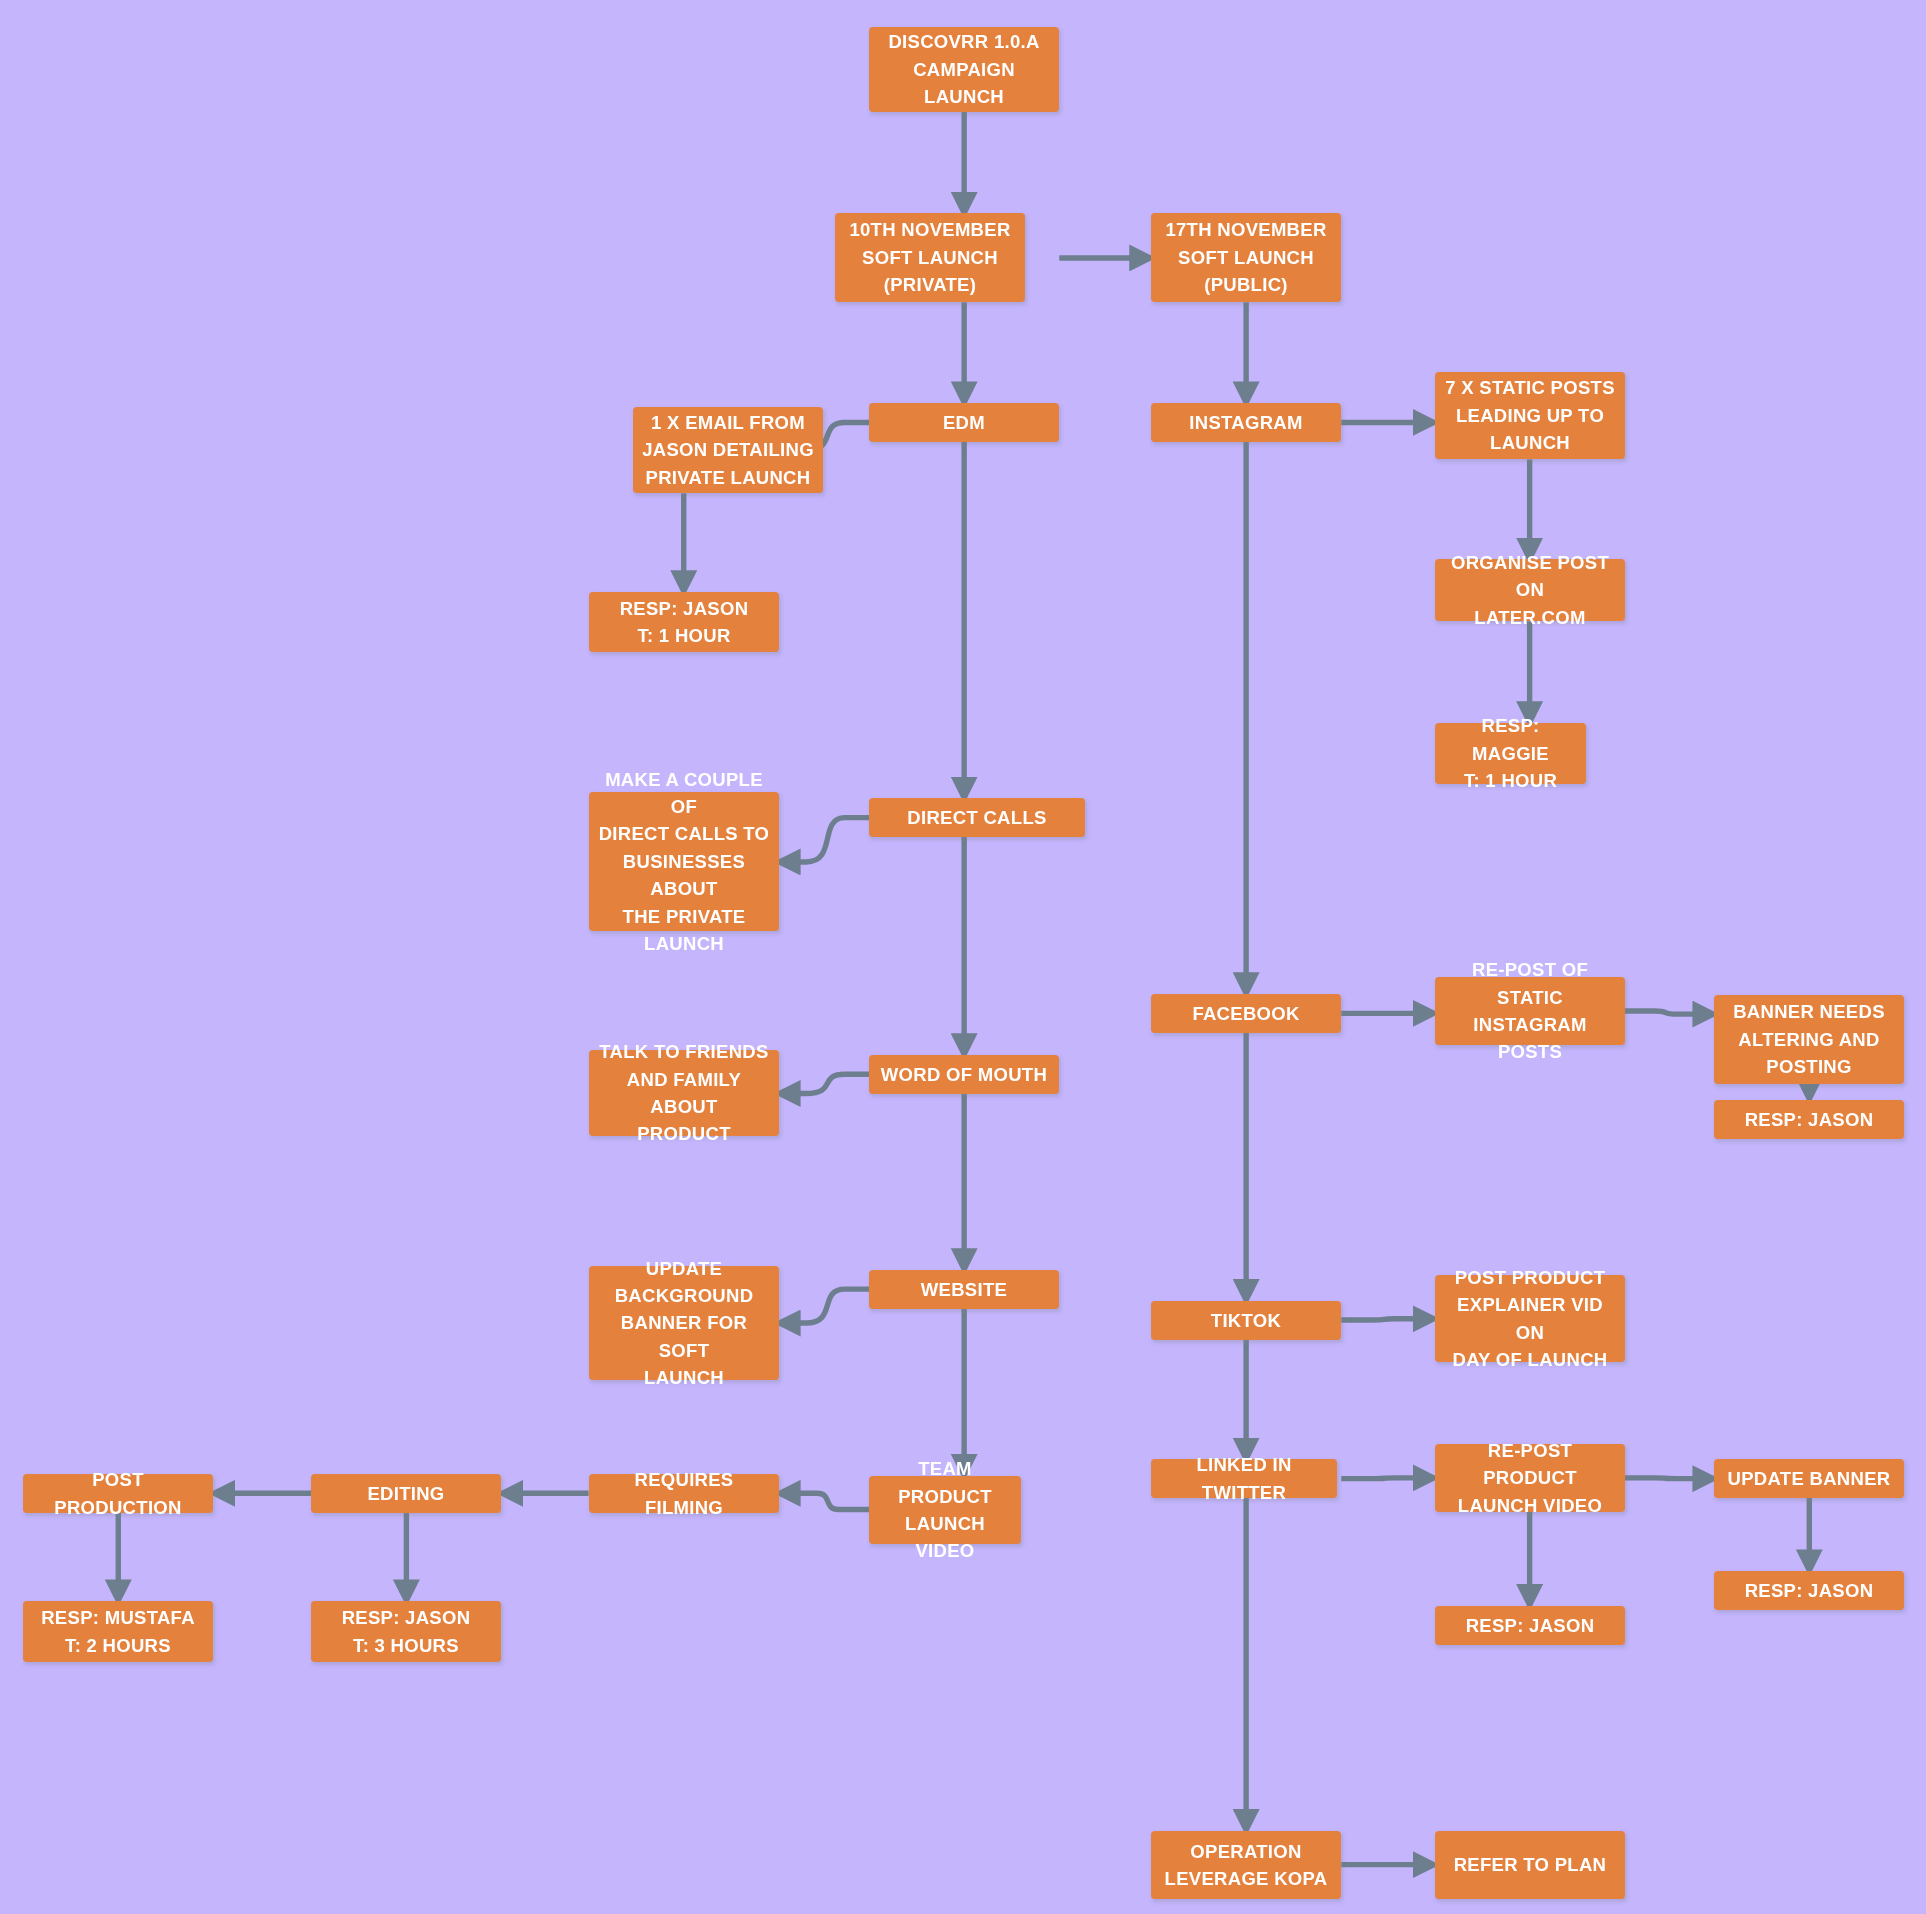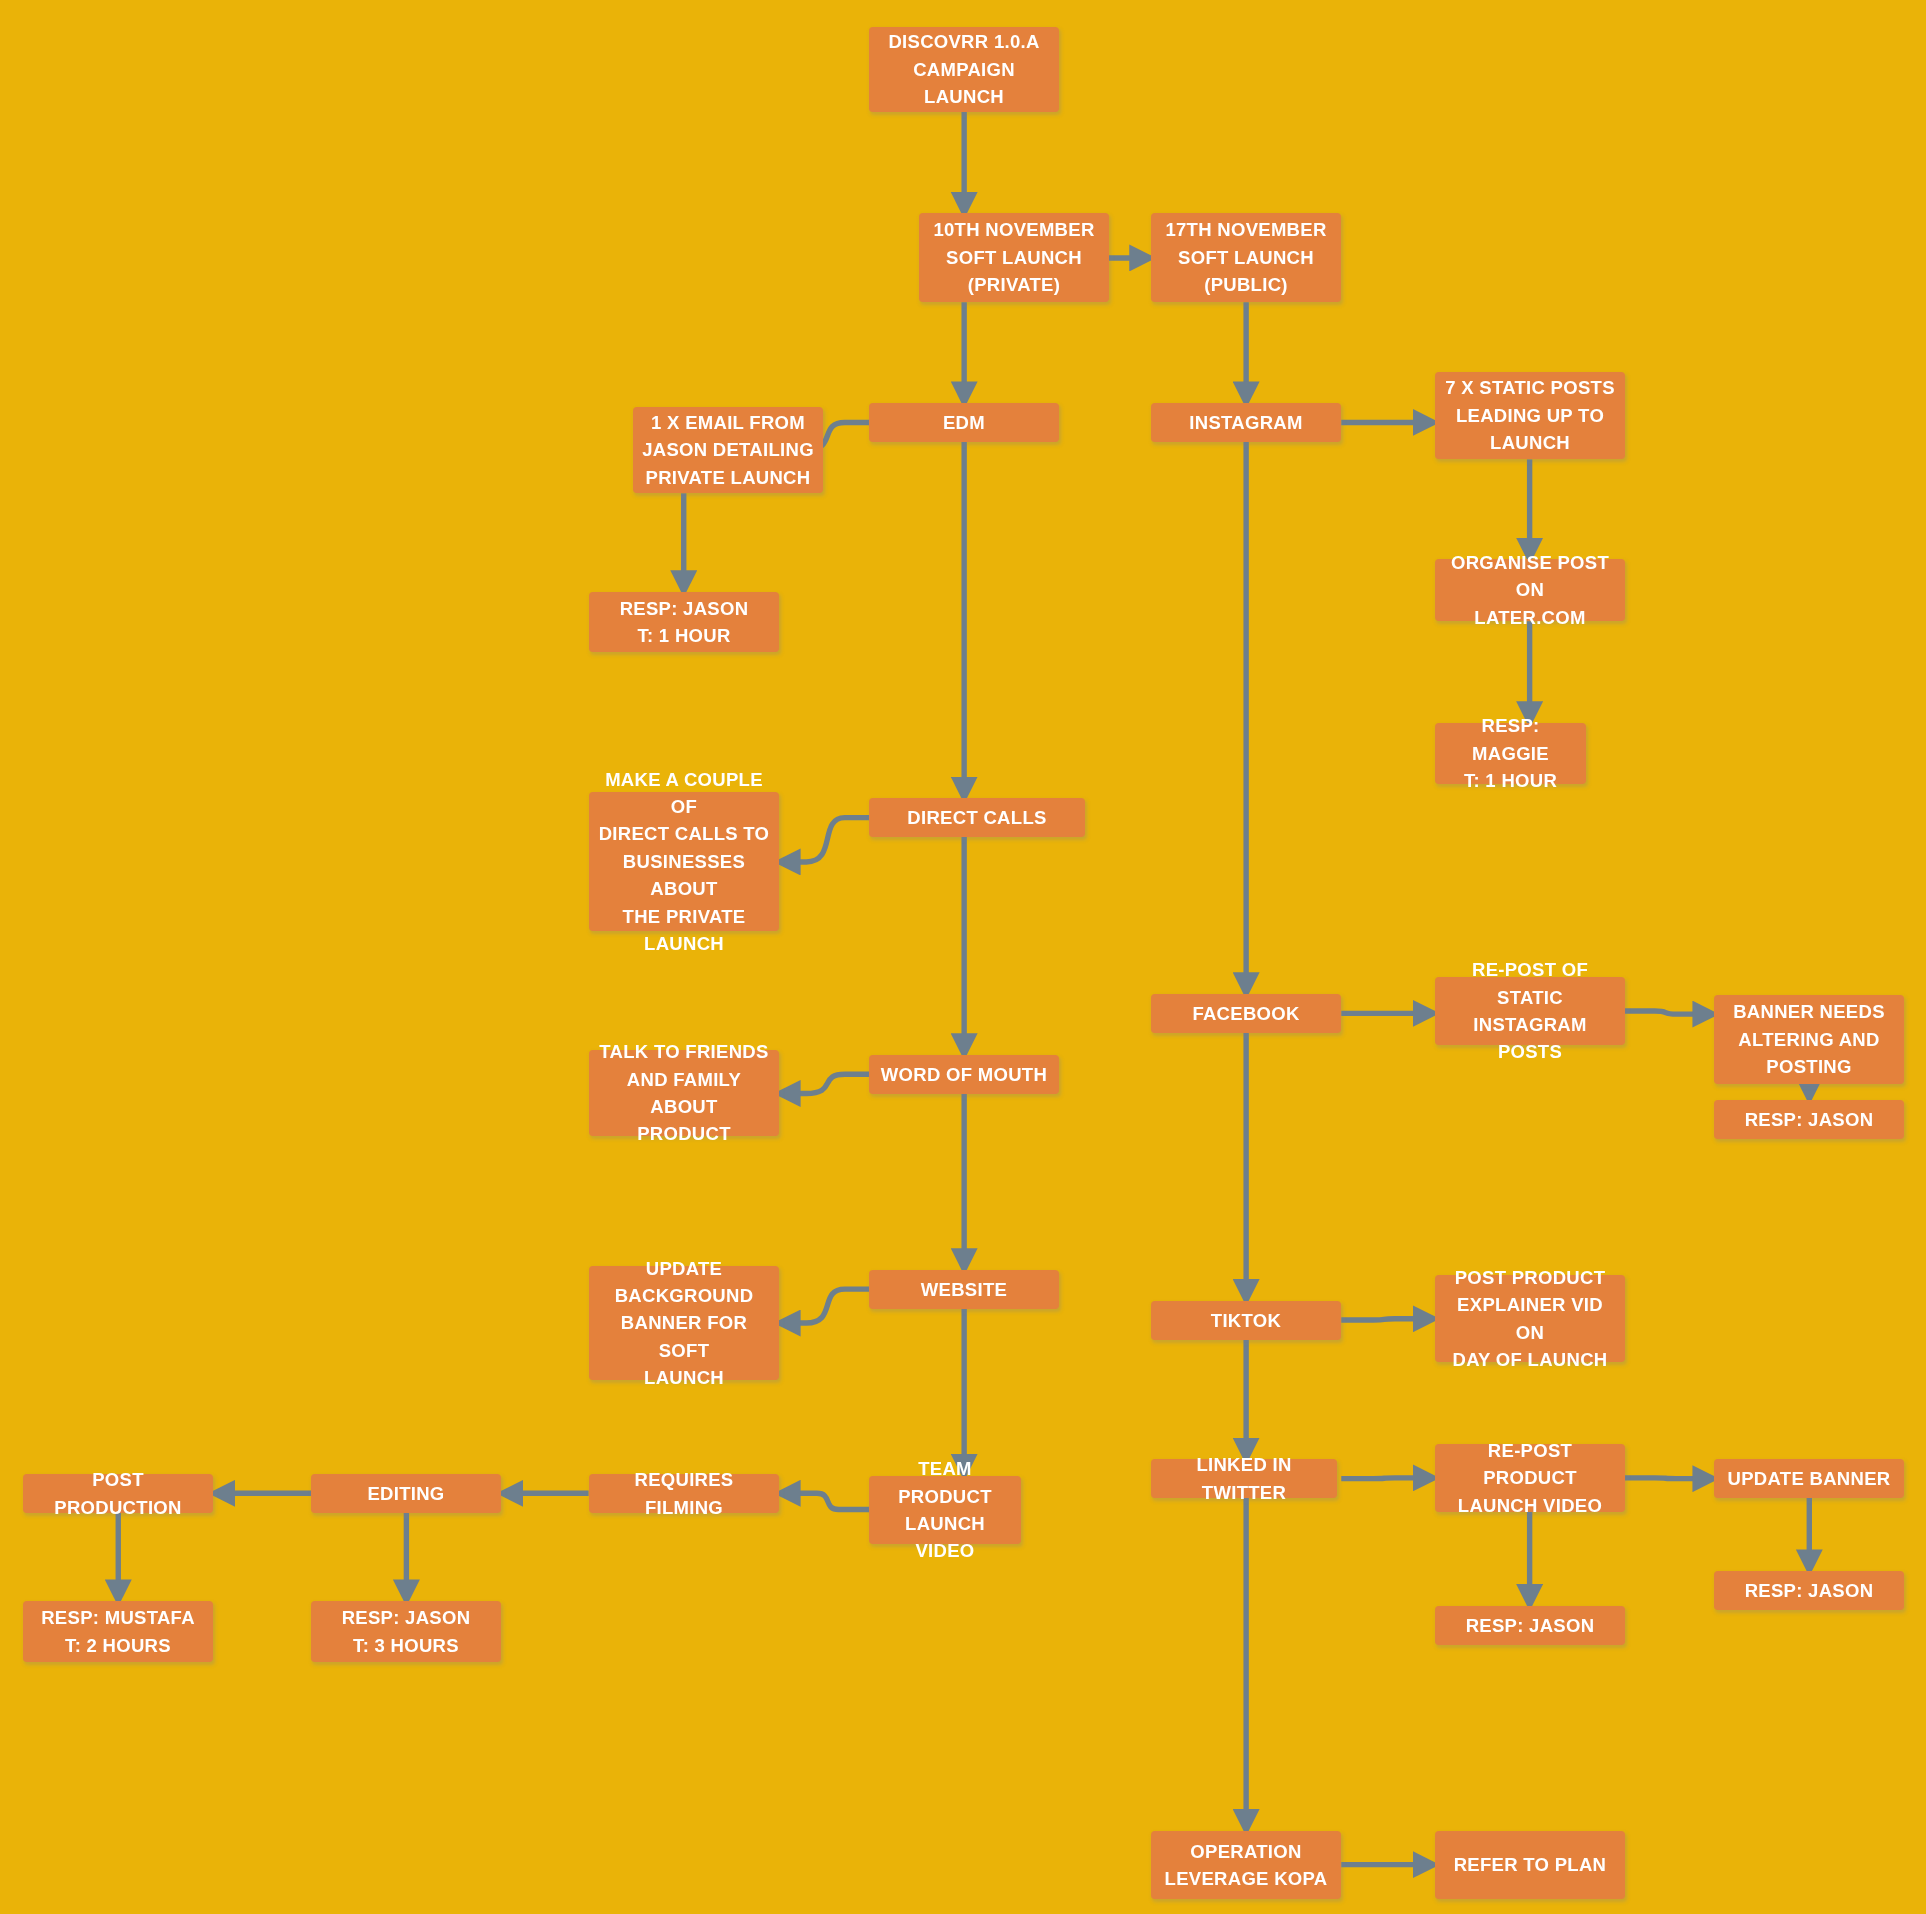--- a/index.html
+++ b/index.html
@@ -7,21 +7,21 @@
     padding: 0;
     background: #eef2f6;
   }
   body {
     font-family: "Liberation Sans", sans-serif;
   }
   #canvas {
     position: relative;
     width: 1926px;
     height: 1915px;
-    background: #eab308;
+    background: #c4b5fd;
     overflow: hidden;
   }
   .node {
     position: absolute;
     background: #e4813c;
     border-radius: 3.9px;
     box-shadow: 1.5px 2.3px 3.9px rgba(120,130,140,0.28);
     color: #ffffff;
     font-weight: bold;
     font-size: 18.5px;
@@ -94,21 +94,21 @@
         <path d="M 1985.5 1962 L 1985.5 2074" class="edge" marker-end="url(#arrowhead)"></path>
         <path d="M 2348.5 1944 L 2348.5 2029" class="edge" marker-end="url(#arrowhead)"></path>
         <path d="M 1617.5 1944 L 1617.5 2366" class="edge" marker-end="url(#arrowhead)"></path>
         <path d="M 1741 2420 L 1852 2420" class="edge" marker-end="url(#arrowhead)"></path>
       </g>
   </svg>
   <div id="node-layer">
       <div class="node" style="left: 869px; top: 27px; width: 190px; height: 85px;">
         <span>DISCOVRR 1.0.A<br>CAMPAIGN LAUNCH</span>
       </div>
-      <div class="node" style="left: 919px; top: 213px; width: 190px; height: 89px;">
+      <div class="node" style="left: 835px; top: 213px; width: 190px; height: 89px;">
         <span>10TH NOVEMBER<br>SOFT LAUNCH<br>(PRIVATE)</span>
       </div>
       <div class="node" style="left: 1151px; top: 213px; width: 190px; height: 89px;">
         <span>17TH NOVEMBER<br>SOFT LAUNCH<br>(PUBLIC)</span>
       </div>
       <div class="node" style="left: 869px; top: 403px; width: 190px; height: 39px;">
         <span>EDM</span>
       </div>
       <div class="node" style="left: 589px; top: 407px; width: 190px; height: 86px; margin-left: 44px;">
         <span>1 X EMAIL FROM<br>JASON DETAILING<br>PRIVATE LAUNCH</span>

